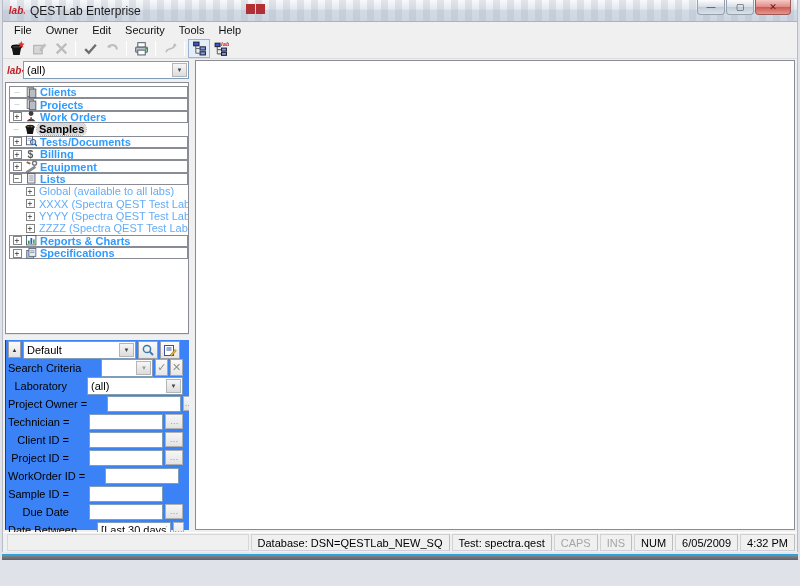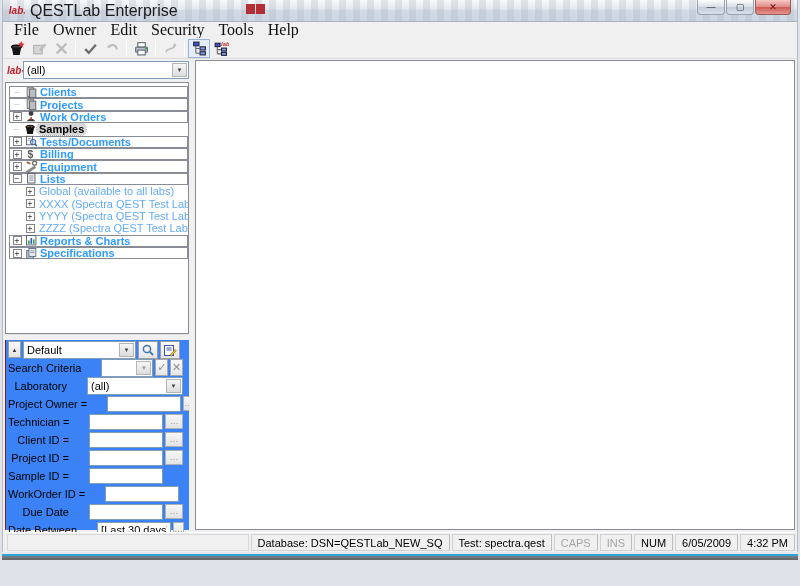--- a/index.html
+++ b/index.html
@@ -14,33 +14,33 @@
   
   .titlebar{position:relative;height:22px;flex:0 0 22px;
     background:linear-gradient(#f7f9fb, #e3e8ef 45%, #d2dae5 46%, #cdd6e2);
     border-bottom:1px solid #a9b2bf;display:flex;align-items:center;overflow:hidden;}
   .titlebar .texture{position:absolute;inset:0;
     background:repeating-linear-gradient(90deg, rgba(170,178,190,.28) 0 7px, rgba(255,255,255,0) 7px 14px);
     pointer-events:none;}
   .applogo{width:18px;height:14px;margin-left:5px;color:#c01f2a;font-weight:bold;
     font-style:italic;font-size:10px;line-height:14px;text-align:center;position:relative;z-index:2;}
   .applogo i{font-style:normal;font-size:7px;vertical-align:top;}
-  .title-text{font-size:16px;color:#1c1c1c;margin-left:4px;position:relative;z-index:2;}
+  .title-text{font-size:12px;color:#1c1c1c;margin-left:4px;position:relative;z-index:2;}
   .artifact{position:absolute;top:4px;width:9px;height:10px;background:#b22f36;z-index:1;}
   .winbtns{position:absolute;right:6px;top:0;display:flex;z-index:3;}
   .winbtn{width:28px;height:15px;border:1px solid #97a1ae;border-top:none;
     border-radius:0 0 4px 4px;background:linear-gradient(#fdfdfd,#d6dde6 50%,#c2ccd8 51%,#d9e1ea);
     font-size:9px;color:#333;display:flex;align-items:center;justify-content:center;margin-left:1px;}
   .winbtn.close{width:36px;background:linear-gradient(#f6c9c6,#e08a84 50%,#cc5a52 51%,#e5968f);
     color:#5d1410;border-color:#9c5a56;}
 
   
   .menubar{height:16px;flex:0 0 16px;display:flex;align-items:center;padding-left:4px;
     background:#f0f0f0;}
-  .menu-item{font-size:16px;color:#111;padding:6px 7px;font-family:Liberation Serif, serif;}
+  .menu-item{font-size:11px;color:#111;padding:6px 7px;}
 
   
   .toolbar{height:21px;flex:0 0 21px;display:flex;align-items:center;padding-left:3px;
     background:#f0f0f0;border-bottom:1px solid #dcdcdc;}
   .tbtn{width:22px;height:19px;display:flex;align-items:center;justify-content:center;
     border:1px solid transparent;}
   .tbtn.pressed{border:1px solid #9ab6d6;background:#e3eef9;}
   .tsep{width:1px;height:15px;background:#c6c6c6;margin:0 3px;border-right:1px solid #fff;}
 
   
@@ -438,26 +438,26 @@
                 <span class="lbl">Client ID =</span>
                 <input class="sfield" value="" style="">
                 <div class="browse">…</div>
               </div>
               <div class="sprow">
                 <span class="lbl">Project ID =</span>
                 <input class="sfield" value="" style="">
                 <div class="browse">…</div>
               </div>
               <div class="sprow">
+                <span class="lbl">WorkOrder ID =</span>
+                <input class="sfield" value="" style="">
+                <div class="browse hidden">…</div>
+              </div>
+              <div class="sprow">
                 <span class="lbl">Sample ID =</span>
-                <input class="sfield" value="" style="">
-                <div class="browse hidden">…</div>
-              </div>
-              <div class="sprow">
-                <span class="lbl">WorkOrder ID =</span>
                 <input class="sfield" value="" style="">
                 <div class="browse hidden">…</div>
               </div>
               <div class="sprow">
                 <span class="lbl">Due Date</span>
                 <input class="sfield" value="" style="">
                 <div class="browse">…</div>
               </div>
               <div class="sprow">
                 <span class="lbl">Date Between</span>

